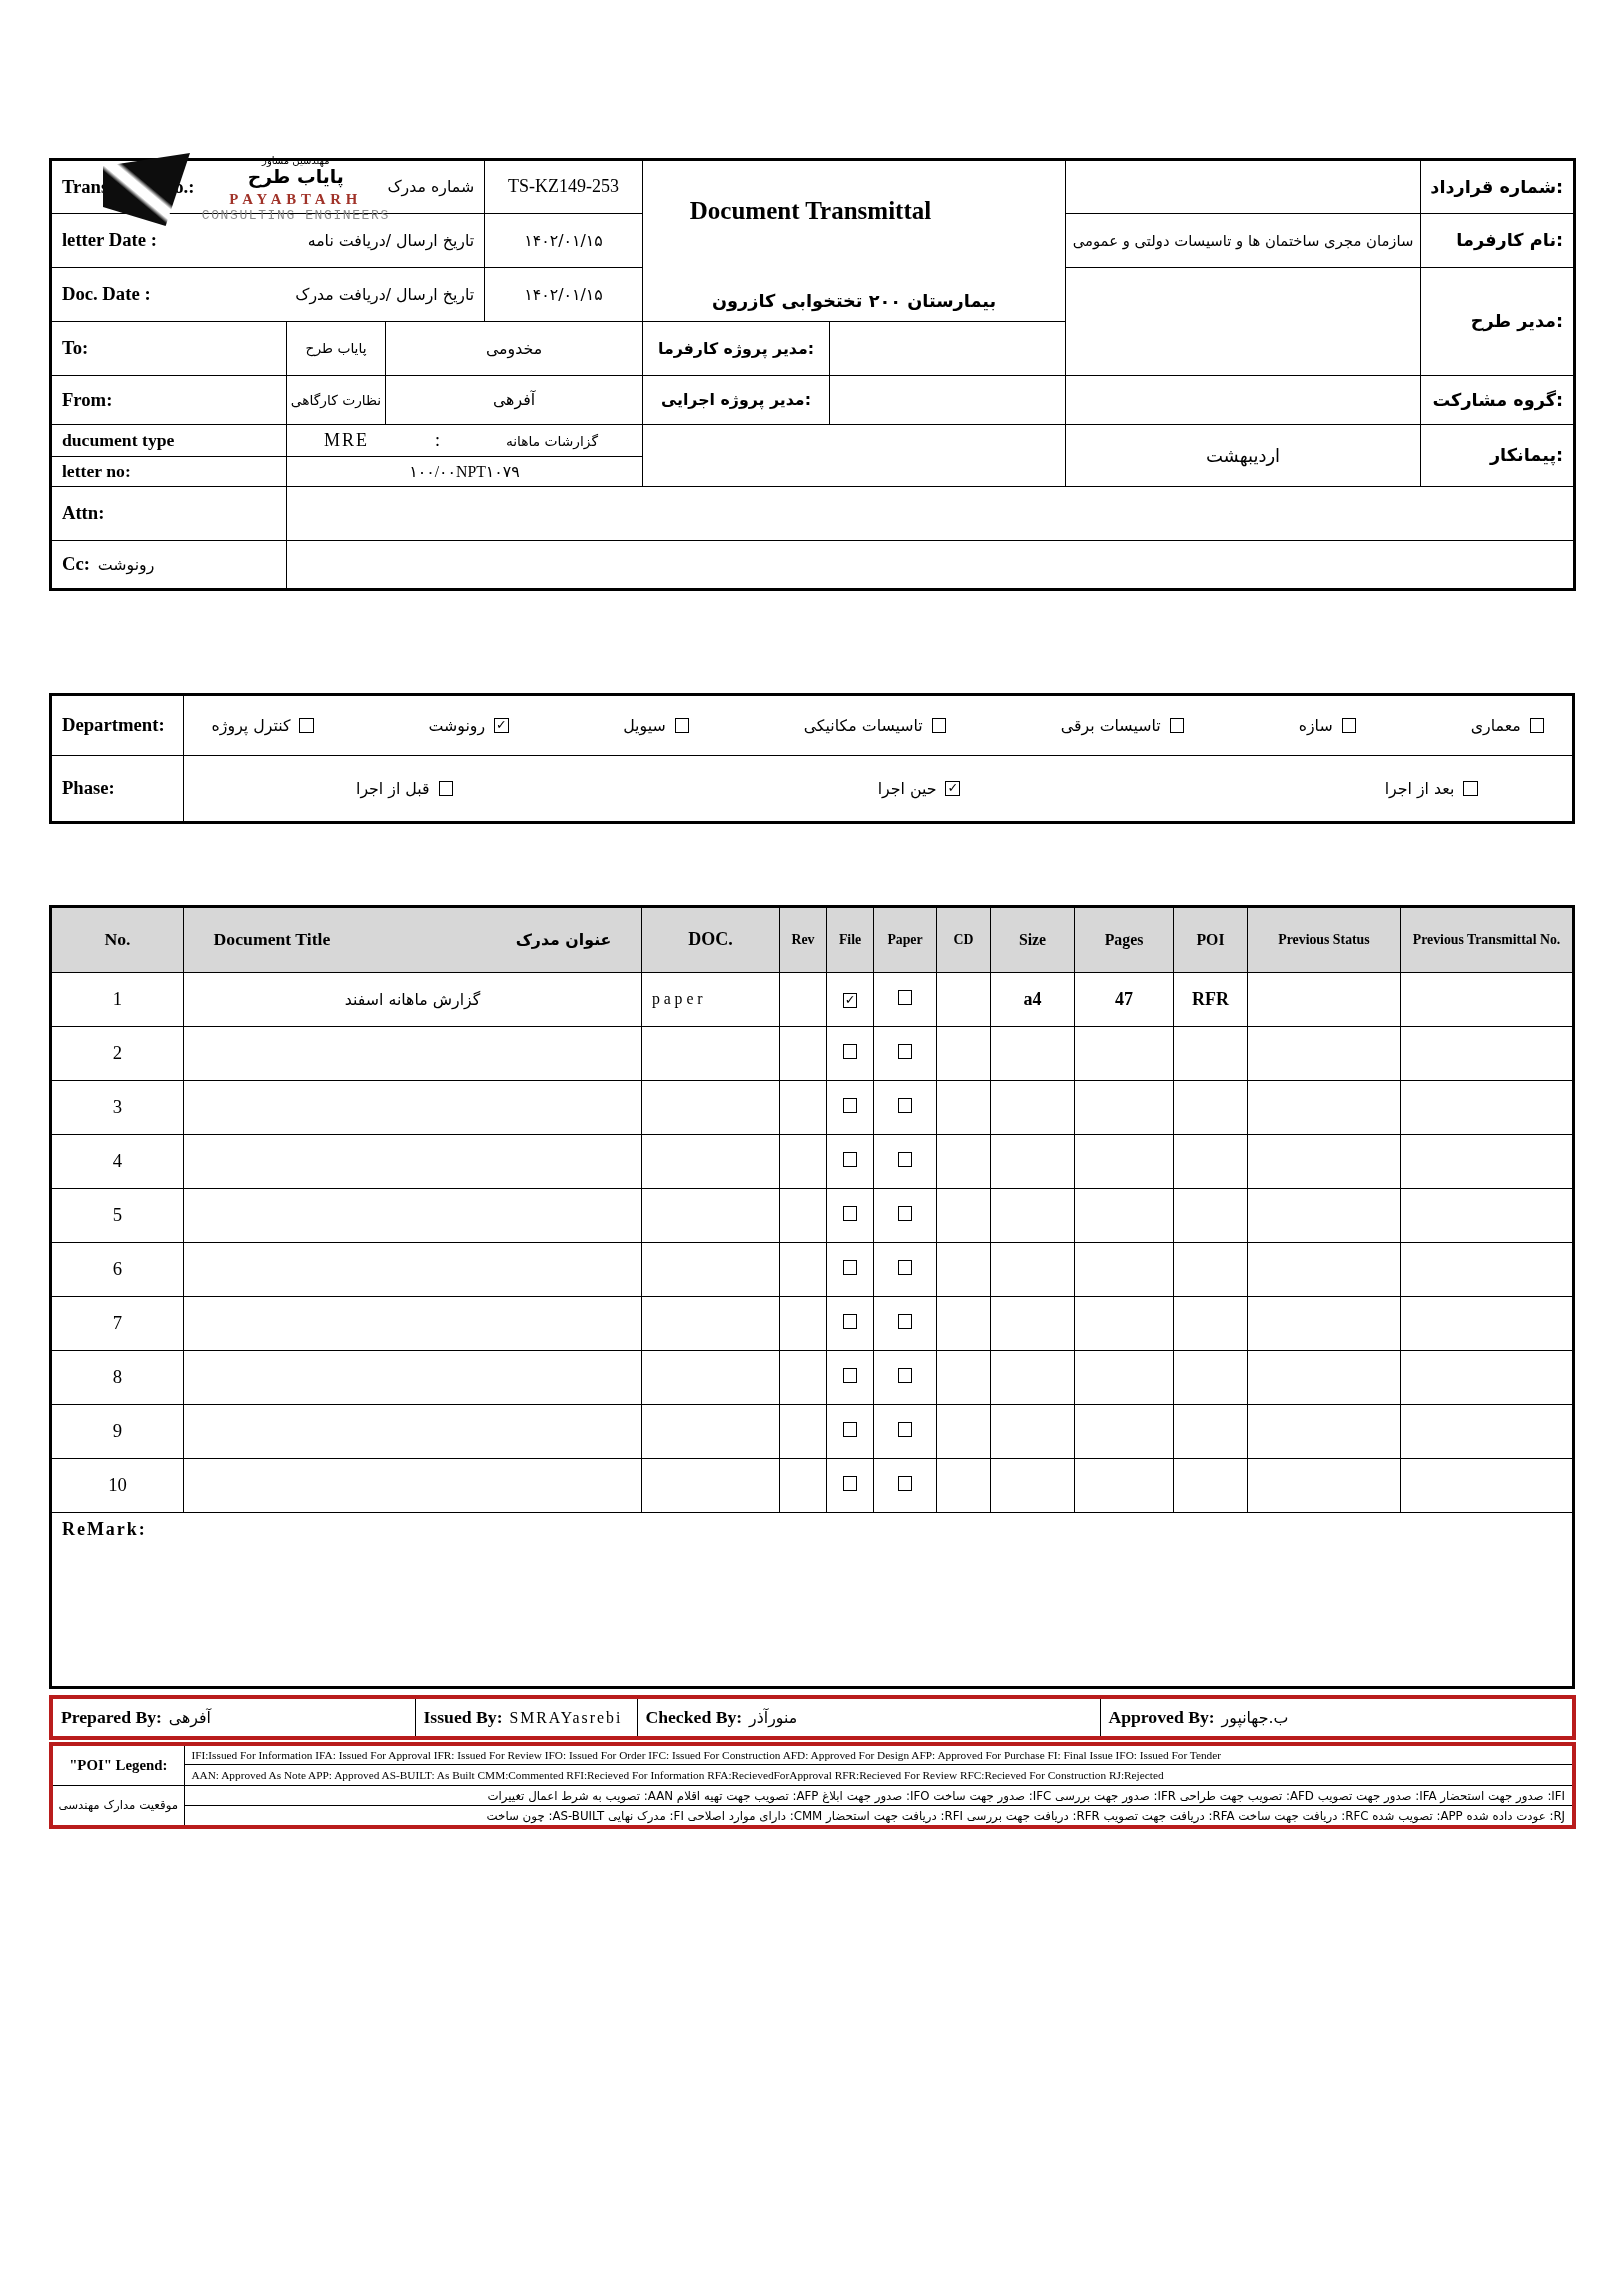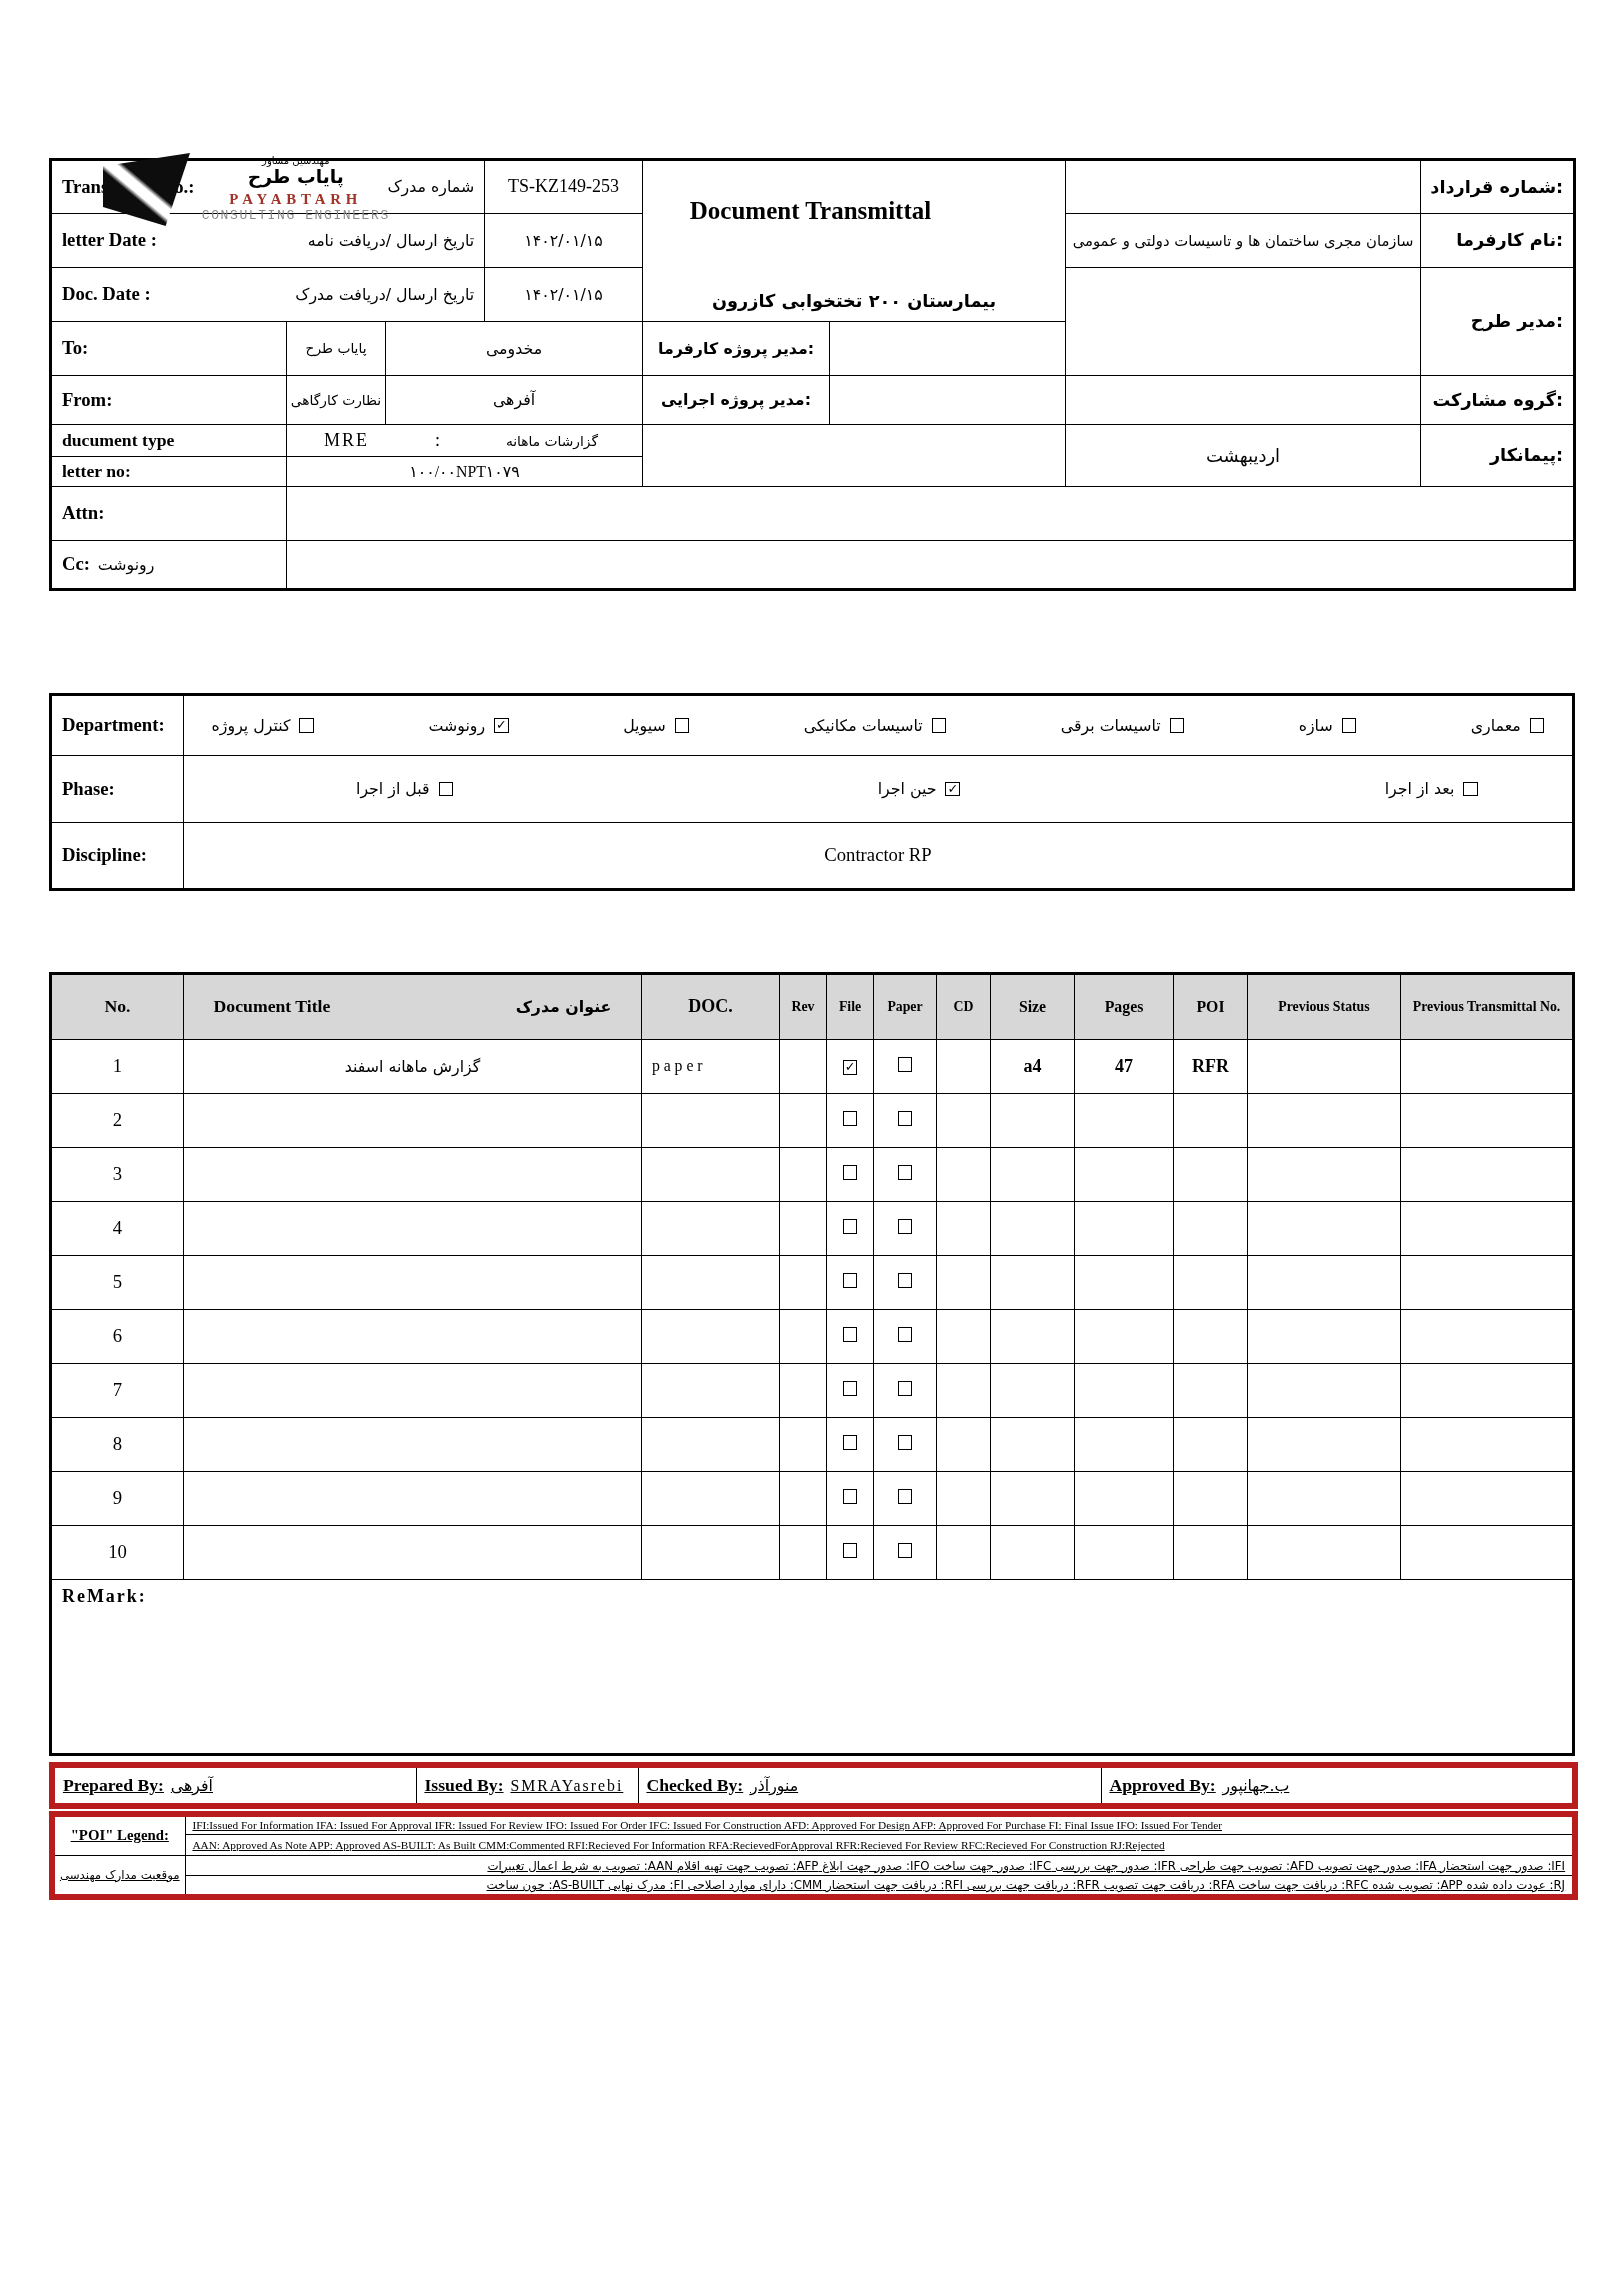--- a/index.html
+++ b/index.html
@@ -30,21 +30,21 @@
   .lt1 { font-size:10px; }
   .lt2 { font-size:18.7px; font-weight:bold; }
   .lt3 { font-size:14.8px; letter-spacing:4.9px; color:#a03228; margin-top:3.9px; font-weight:bold; }
   .lt4 { font-size:13px; color:#8a8a8a; letter-spacing:1.6px; font-family:Liberation Mono, monospace;text-align:center; }
   .title { position:absolute; left:0; right:0; top:197px; text-align:center; font-size:25px; font-weight:bold; }
 
   
   table { border-collapse:collapse; table-layout:fixed; width:1523px; }
   td, th { border:1px solid #000; vertical-align:middle; overflow:hidden; padding:0; }
   .t1,.t2,.t3 { border:3px solid #000; }
-  .tsig,.tleg { border:6px solid #b91c1c;text-decoration:underline; }
+  .tsig,.tleg { border:4px solid #b91c1c; }
   .c { text-align:center; }
   .fx { display:flex; justify-content:space-between; align-items:center; padding:0 9.9px; width:100%; height:100%; }
   .fx.start { justify-content:flex-start; gap:7.9px; }
   .labcell { padding:0; }
   .rlab { text-align:right; padding-right:9.9px; }
   .projcell { vertical-align:bottom; text-align:center; padding-bottom:9.9px; }
   .mre { display:flex; justify-content:space-between; align-items:center; padding:0 44px 0 37px; height:100%; }
 
   .t1 { margin-top:4.9px; }
   .t2 { margin-top:102px; }
@@ -269,28 +269,20 @@
           <span class="opt">
             <span class="fa f16">حین اجرا</span>
             <span class="cb">✓</span>
           </span>
           <span class="opt">
             <span class="fa f16">بعد از اجرا</span>
             <span class="cb"></span>
           </span>
         </div>
           </td>
-      </tr>
-      <tr style="height:67px">
-        <td class="labcell">
-            <div class="fx start">
-          <span class="b ser f19">Discipline:</span>
-        </div>
-          </td>
-        <td class="c ser f19">Contractor RP</td>
       </tr>
     </tbody>
   </table>
 
   <table class="t3">
     <colgroup>
       <col style="width:133px">
         <col style="width:458px">
         <col style="width:138px">
         <col style="width:47px">

